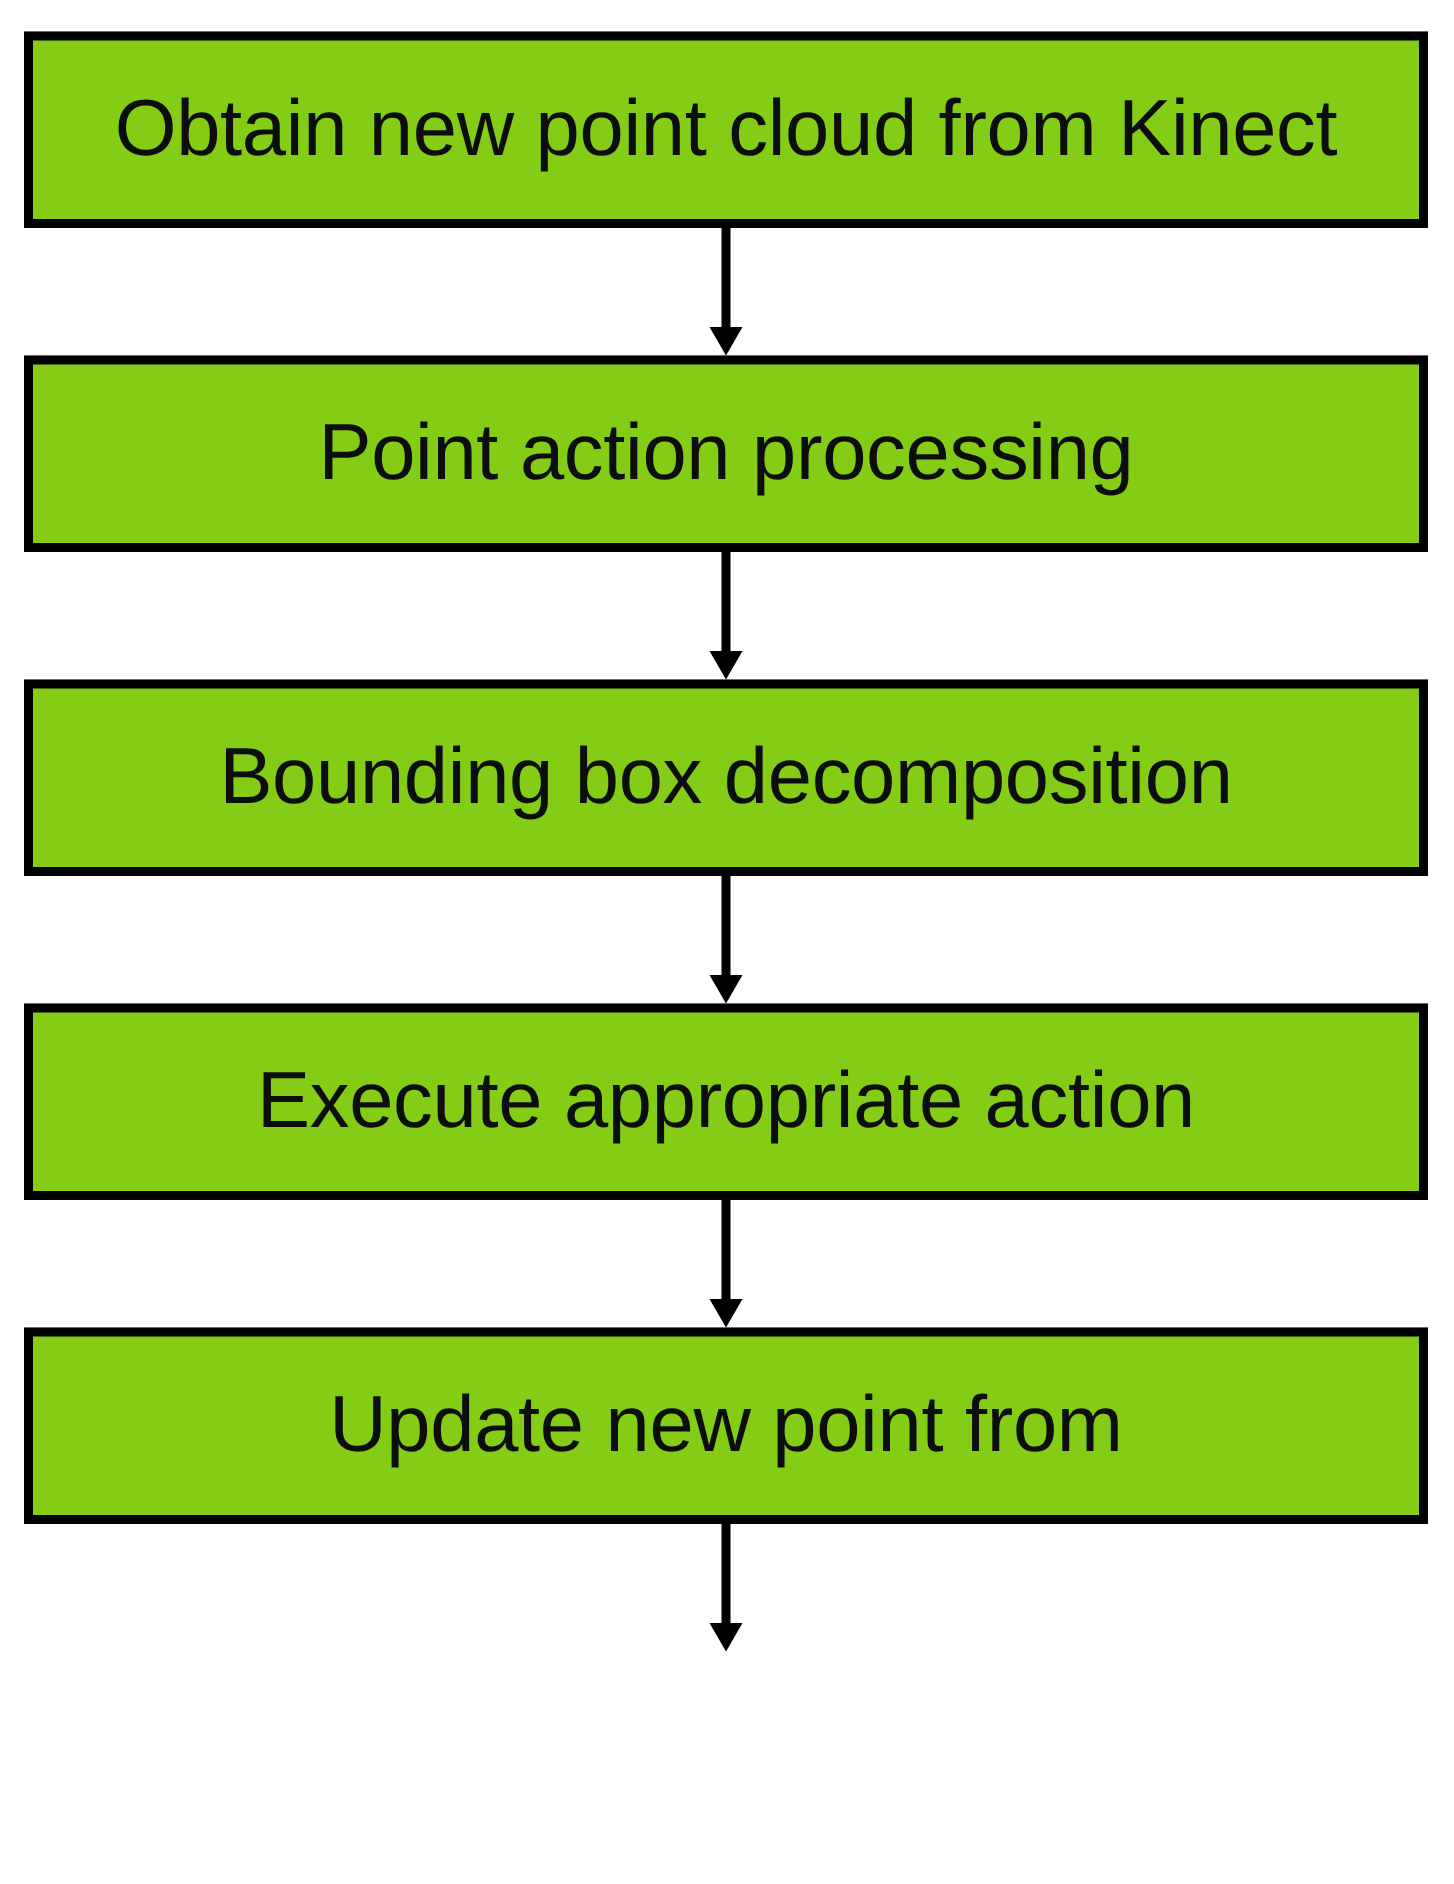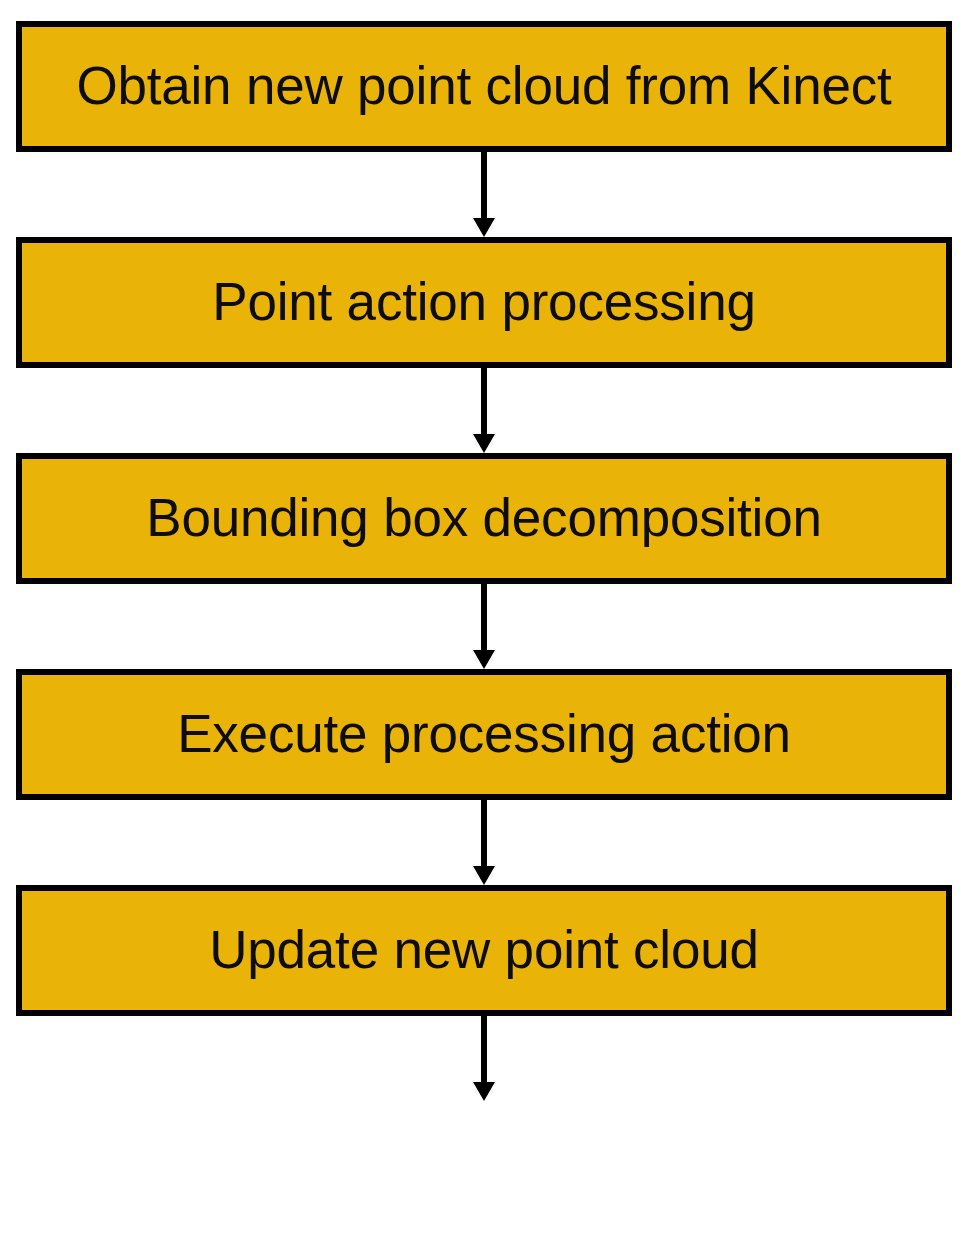--- a/index.html
+++ b/index.html
@@ -25,21 +25,21 @@
     width: 936px;
     display: flex;
     flex-direction: column;
     align-items: stretch;
   }
   .process-box {
     box-sizing: border-box;
     width: 936px;
     height: 131px;
     border: 6px solid #000000;
-    background: #eab308;
+    background: #84cc16;
     display: flex;
     align-items: center;
     justify-content: center;
     text-align: center;
   }
   .process-box-label {
     font-family: "Liberation Sans", sans-serif;
     font-size: 53px;
     line-height: 1.02;
     font-weight: 400;
@@ -101,30 +101,30 @@
     <div class="process-box">
       <span class="process-box-label">Bounding box decomposition</span>
     </div>
 
     <div class="connector">
       <div class="connector-shaft"></div>
       <div class="connector-head"></div>
     </div>
 
     <div class="process-box">
-      <span class="process-box-label">Execute processing action</span>
+      <span class="process-box-label">Execute appropriate action</span>
     </div>
 
     <div class="connector">
       <div class="connector-shaft"></div>
       <div class="connector-head"></div>
     </div>
 
     <div class="process-box">
-      <span class="process-box-label">Update new point cloud</span>
+      <span class="process-box-label">Update new point from</span>
     </div>
 
     <div class="connector">
       <div class="connector-shaft"></div>
       <div class="connector-head"></div>
     </div>
 
 
   </div>
 </div>

